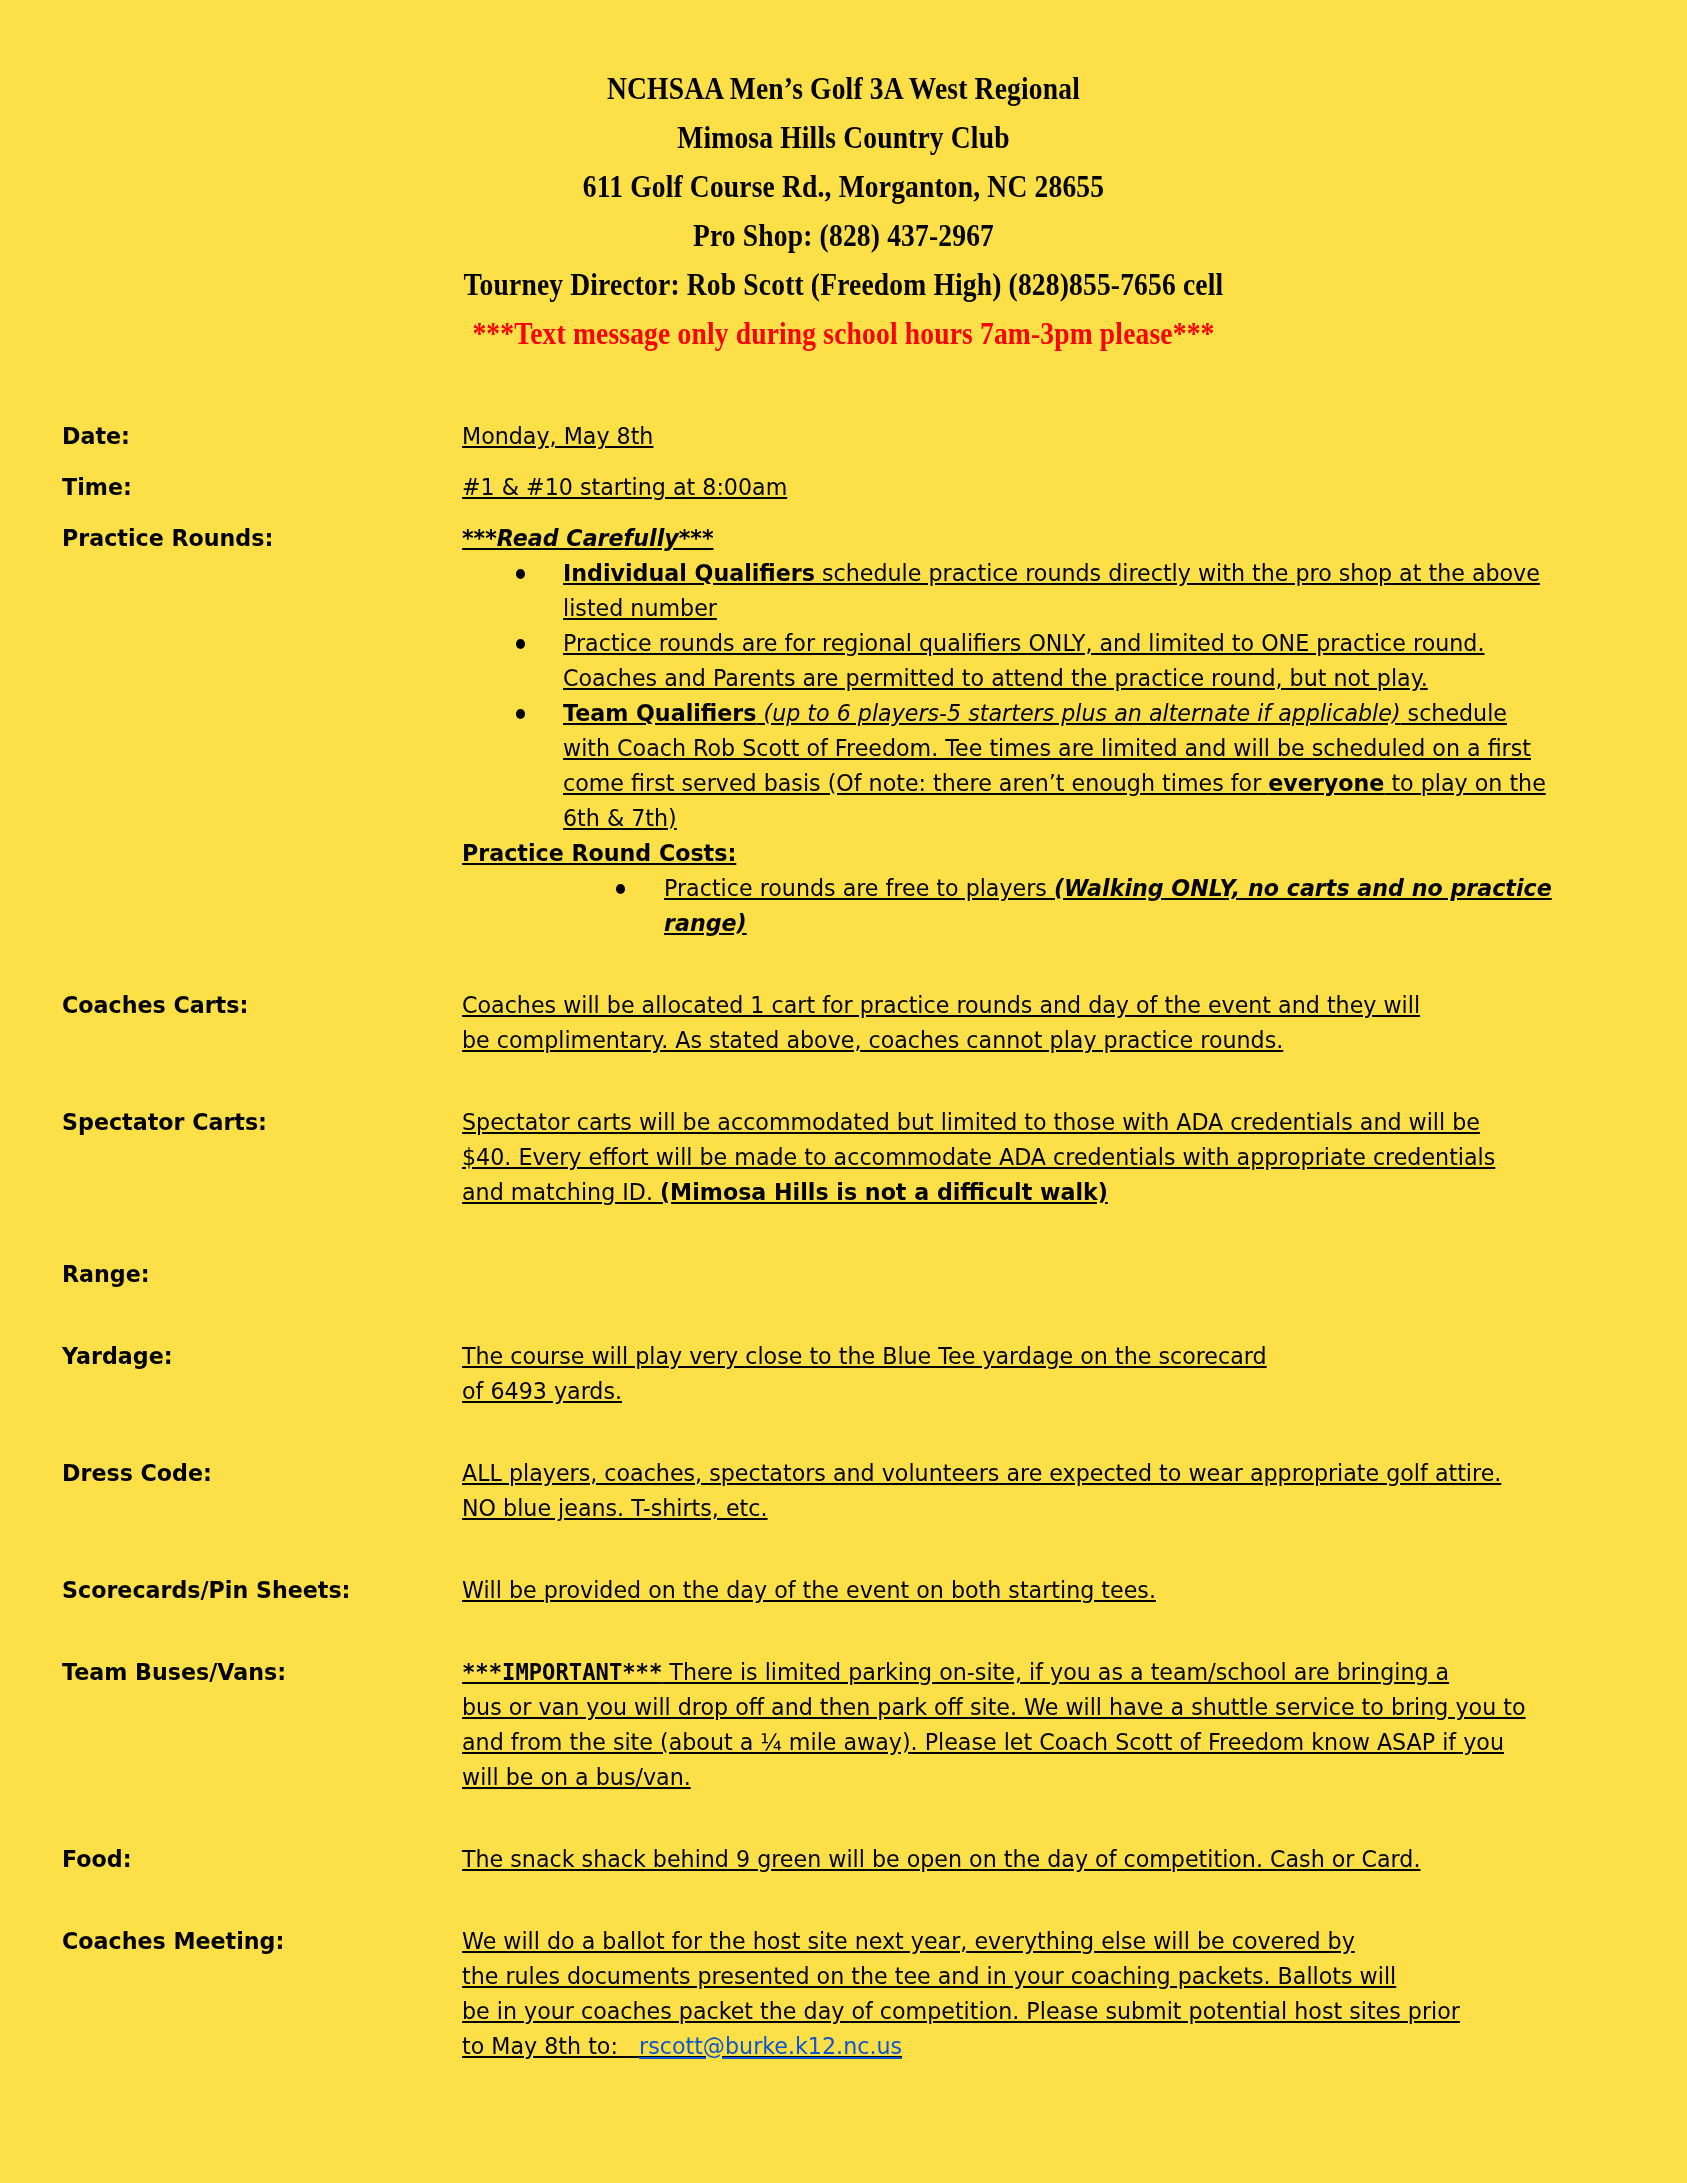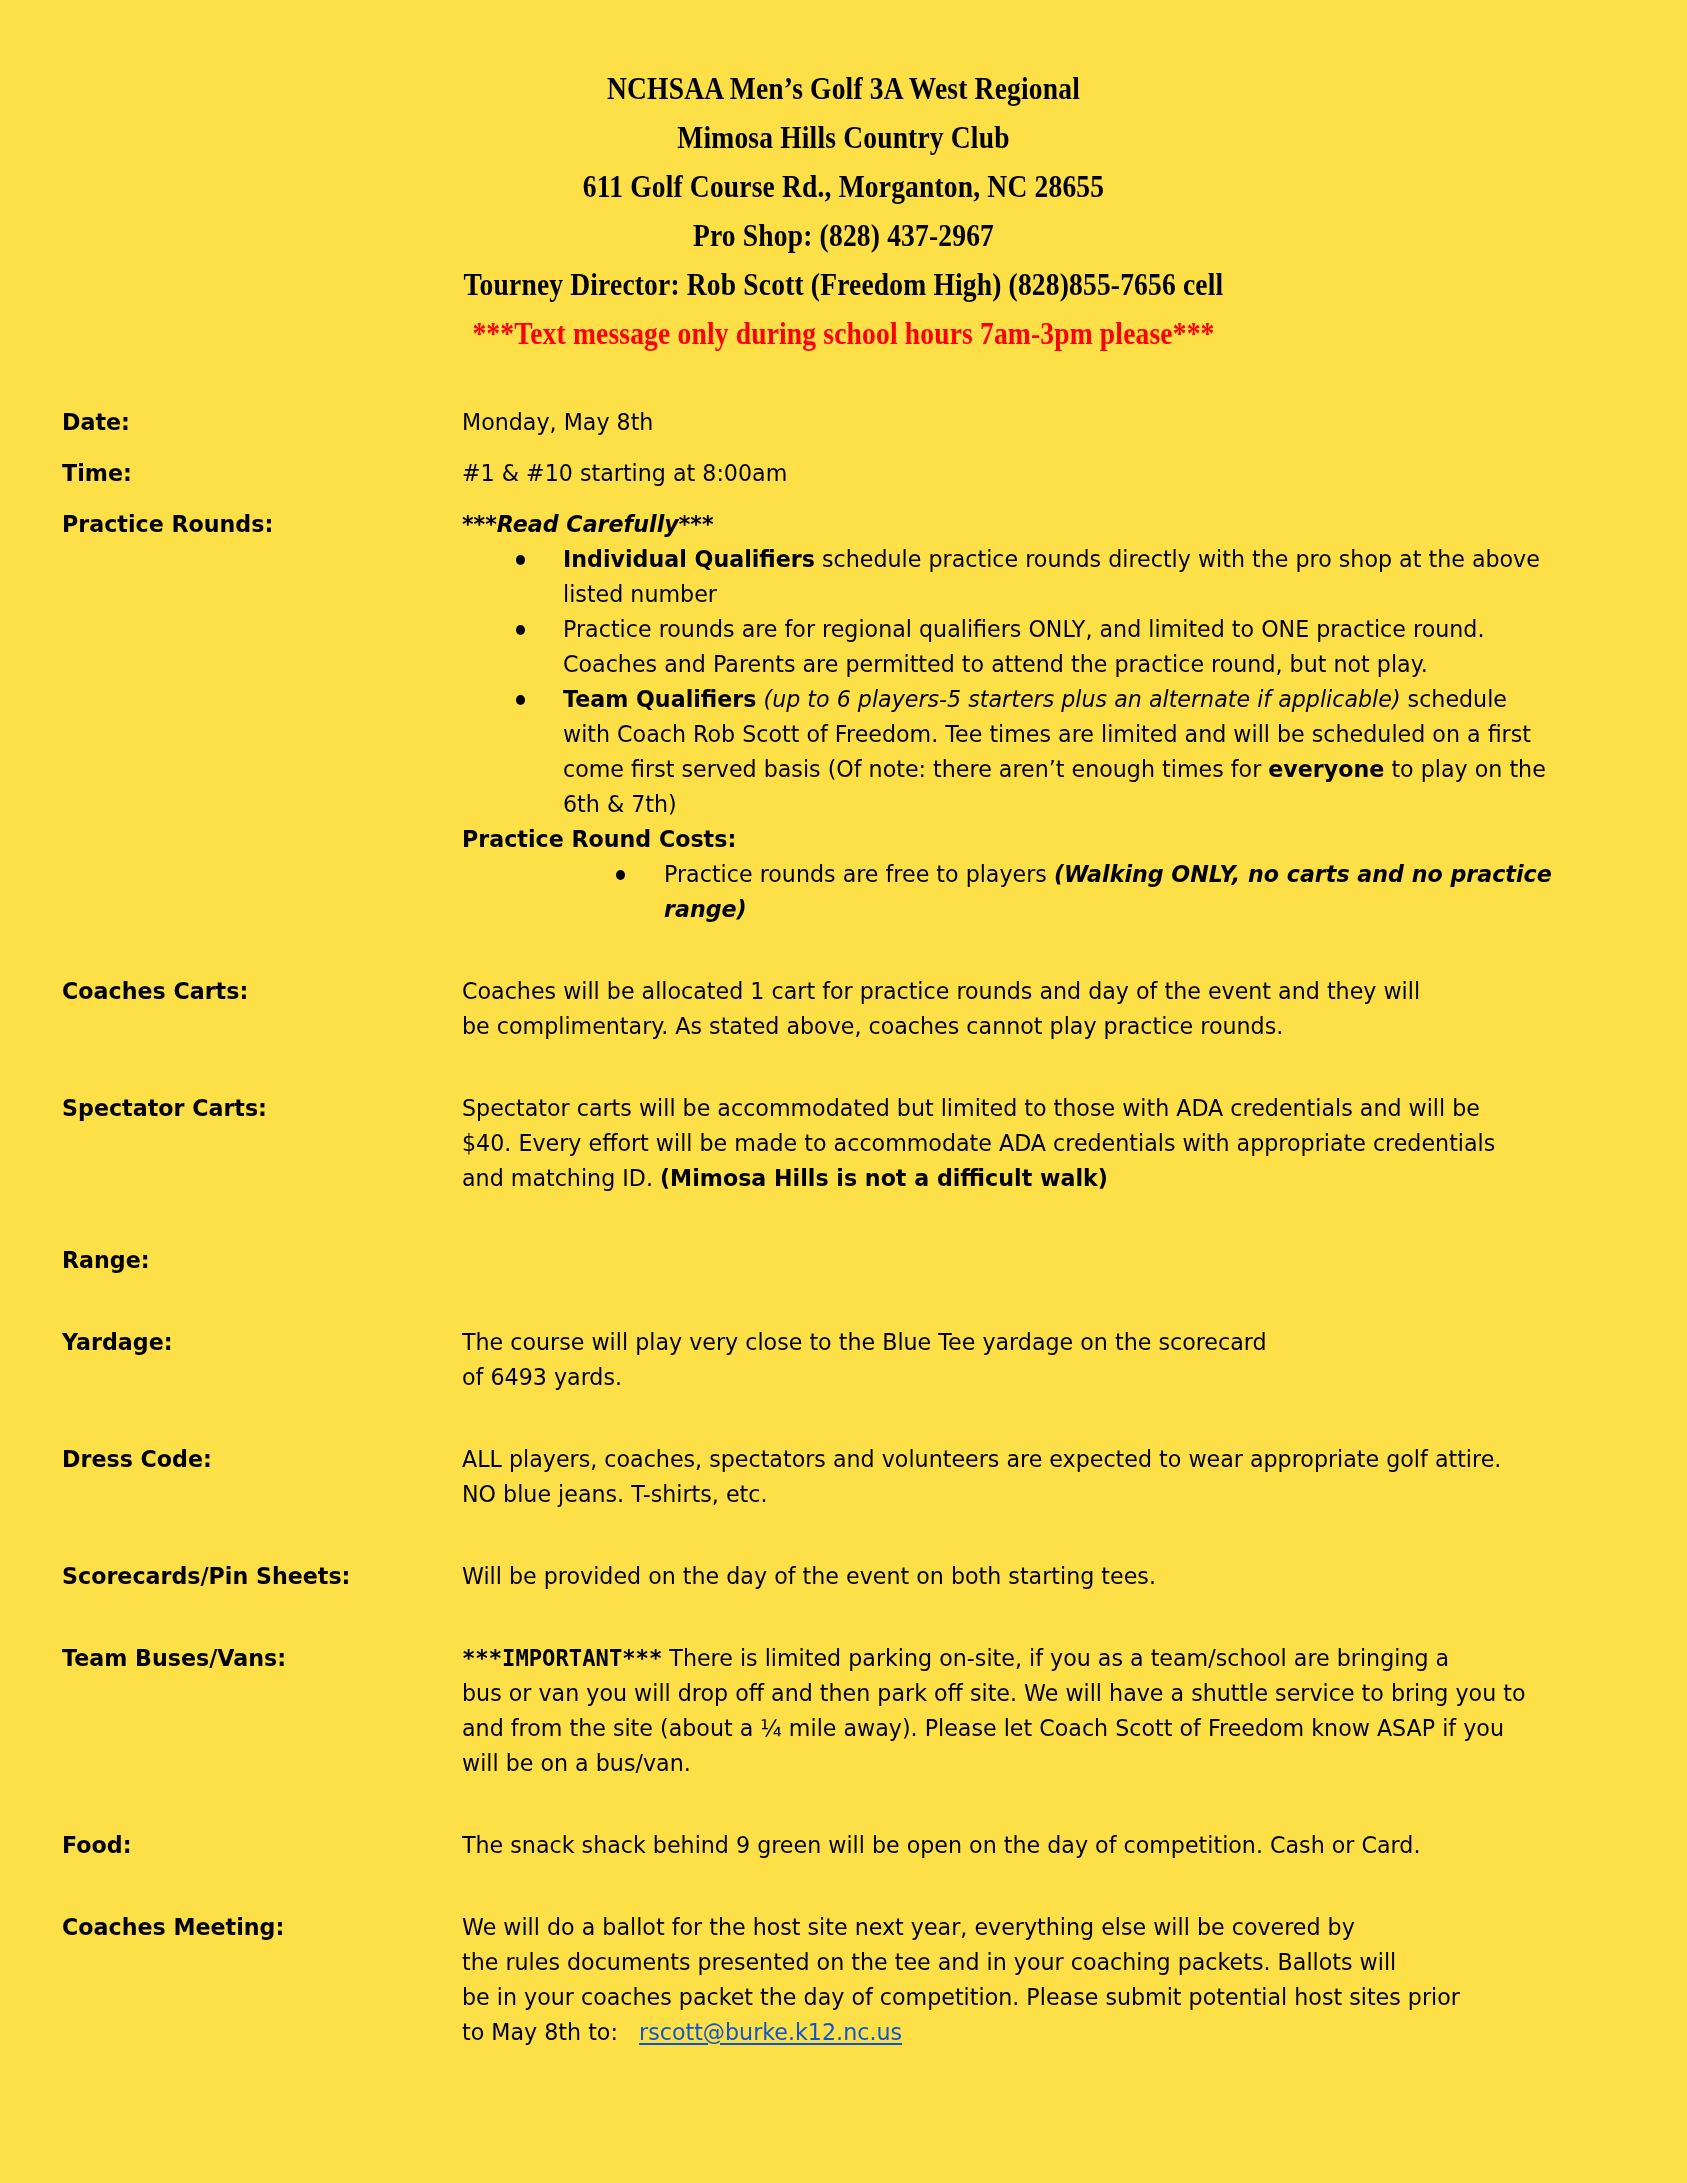--- a/index.html
+++ b/index.html
@@ -22,30 +22,30 @@
     line-height: 49px;
     height: 49px;
     white-space: nowrap;
     transform: scaleX(0.86);
     transform-origin: center;
     letter-spacing: 0.2px;
   }
   .hline.red { color: #ff0000; }
 
   
-  .body { position: absolute; left: 0; top: 405px; width: 1521px; }
+  .body { position: absolute; left: 0; top: 419px; width: 1521px; }
   .row { position: relative; display: flex; font-size: 23.6px; line-height: 35px; }
   .row + .row { margin-top: 47px; }
   .row.tight { margin-top: 16px; }
   .label {
     width: 396px; padding-left: 66px; flex: 0 0 auto;
     font-weight: bold; white-space: nowrap;
     transform: scaleX(0.94); transform-origin: left;
   }
-  .value { flex: 0 0 auto; width: 1173px; }
+  .value { flex: 0 0 auto; width: 1173px; text-decoration: underline; }
   .vline { white-space: nowrap; transform: scaleX(0.94); transform-origin: left; height: 35px; }
   .b { font-weight: bold; }
   .i { font-style: italic; }
   .bi { font-weight: bold; font-style: italic; }
   .mono-b { font-family: "DejaVu Sans Mono", "Liberation Mono", monospace; font-weight: bold; }
 
   ul.lvl1, ul.lvl2 { list-style: none; margin: 0; padding: 0; }
   ul.lvl1 li { position: relative; padding-left: 101px; }
   ul.lvl2 li { position: relative; padding-left: 202px; }
   .dot {

